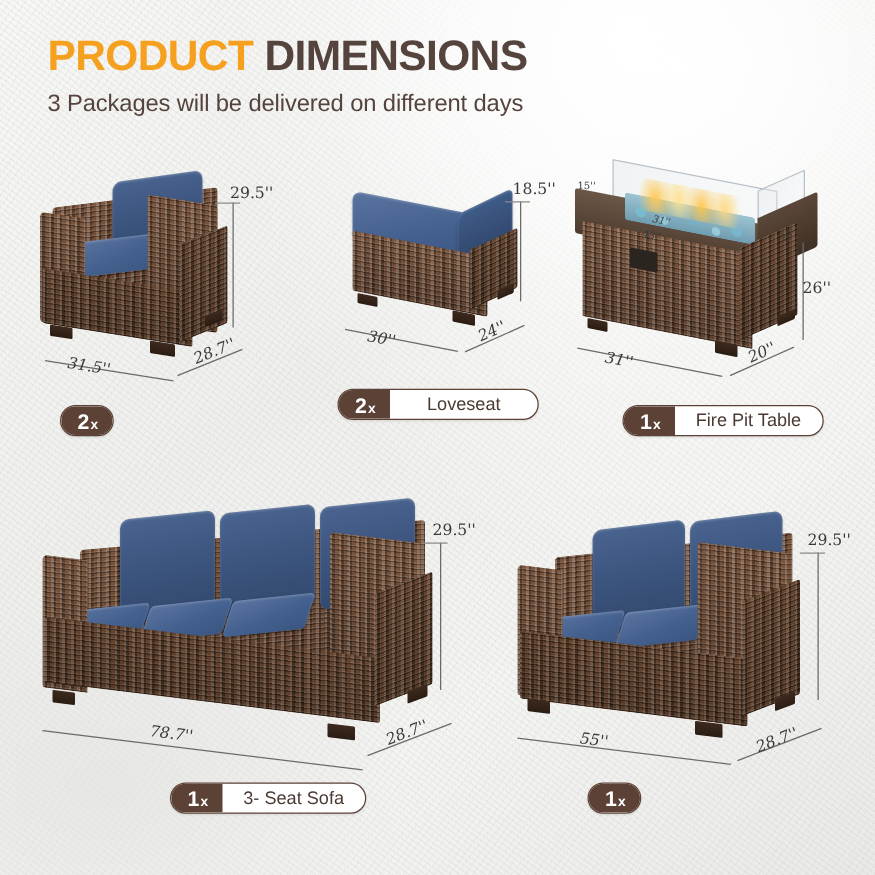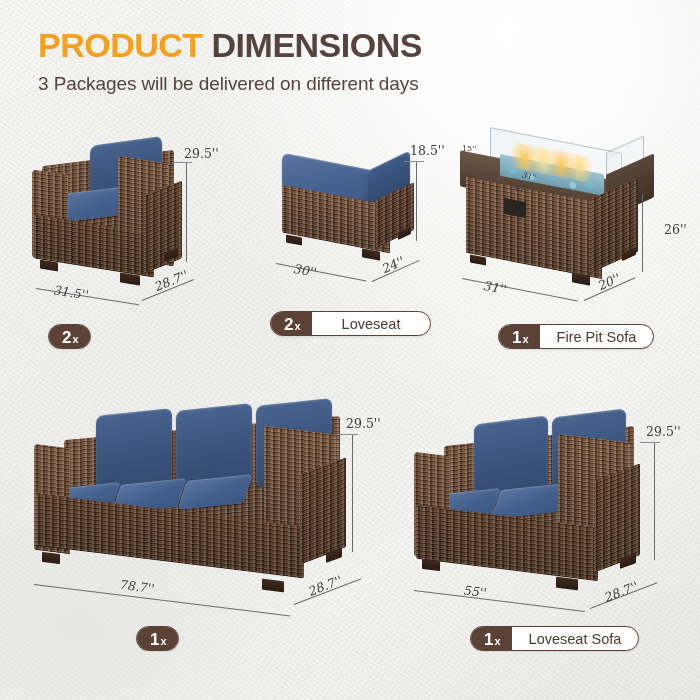--- a/index.html
+++ b/index.html
@@ -259,34 +259,34 @@
     <div class="fz foot" style="left:116px; top:146px; width:18px; height:10px; transform:skewY(11deg);"></div>
     <div class="fz foot" style="left:166px; top:122px; width:14px; height:8px; transform:skewY(-24deg);"></div>
   </div>
 
   <div class="dim xs" style="left:6px; top:16px;">15''</div>
   <div class="dim xs i" style="left:66px; top:44px; transform:rotate(11deg);">31''</div>
   <div class="dim xs i" style="left:58px; top:56px; transform:rotate(11deg);">43''</div>
   <div class="dim xs i" style="left:168px; top:56px; transform:rotate(-24deg);">28''</div>
 
   <div class="gline v" style="left:186px; top:66px; height:78px;"></div>
-  <div class="dim" style="left:208px; top:94px;">26''</div>
+  <div class="dim" style="left:186px; top:94px;">26''</div>
 
   <div class="gline h" style="left:6px; top:150px; width:118px; transform:rotate(11deg); transform-origin:left center;"></div>
   <div class="dim i" style="left:28px; top:152px; transform:rotate(11deg);">31''</div>
 
   <div class="gline h" style="left:128px; top:172px; width:56px; transform:rotate(-24deg); transform-origin:left center;"></div>
   <div class="dim i" style="left:142px; top:146px; transform:rotate(-24deg);">20''</div>
 
   <div class="badge" style="position:absolute; left:42px; top:196px;">
     <span class="qty">
         <span>1</span>
         <span class="x">x</span>
       </span>
-    <span class="nm">Fire Pit Sofa</span>
+    <span class="nm">Fire Pit Table</span>
   </div>
 </div>
 
 <div class="cell" style="left:24px; top:398px; width:370px; height:280px;">
 
   <div style="position:absolute; left:0; top:0; width:340px; height:210px;">
 
     <div class="fz wicker" style="left:40px; top:30px; width:276px; height:108px; transform:skewY(-5deg); border-radius:3px 3px 0 0;"></div>
 
     <div class="fz cushion" style="left:72px; top:14px; width:76px; height:82px; transform:skewY(-6deg); border-radius:7px;"></div>
@@ -318,20 +318,21 @@
   <div class="dim i" style="left:96px; top:181px; transform:rotate(7deg);">78.7''</div>
 
   <div class="gline h" style="left:270px; top:206px; width:72px; transform:rotate(-21deg); transform-origin:left center;"></div>
   <div class="dim i" style="left:284px; top:180px; transform:rotate(-21deg);">28.7''</div>
 
   <div class="badge" style="position:absolute; left:112px; top:228px;">
     <span class="qty">
         <span>1</span>
         <span class="x">x</span>
       </span>
+    <span class="nm">3- Seat Sofa</span>
   </div>
 </div>
 
 <div class="cell" style="left:406px; top:398px; width:290px; height:280px;">
 
   <div style="position:absolute; left:0; top:0; width:270px; height:210px;">
 
     <div class="fz wicker" style="left:38px; top:38px; width:190px; height:106px; transform:skewY(-6deg); border-radius:3px 3px 0 0;"></div>
 
     <div class="fz cushion" style="left:68px; top:22px; width:74px; height:80px; transform:skewY(-7deg); border-radius:7px;"></div>
@@ -361,15 +362,14 @@
   <div class="dim i" style="left:58px; top:186px; transform:rotate(7deg);">55''</div>
 
   <div class="gline h" style="left:184px; top:210px; width:72px; transform:rotate(-21deg); transform-origin:left center;"></div>
   <div class="dim i" style="left:198px; top:186px; transform:rotate(-21deg);">28.7''</div>
 
   <div class="badge" style="position:absolute; left:64px; top:228px;">
     <span class="qty">
         <span>1</span>
         <span class="x">x</span>
       </span>
-    <span class="nm">Loveseat Sofa</span>
   </div>
 </div>
 
 </body></html>

